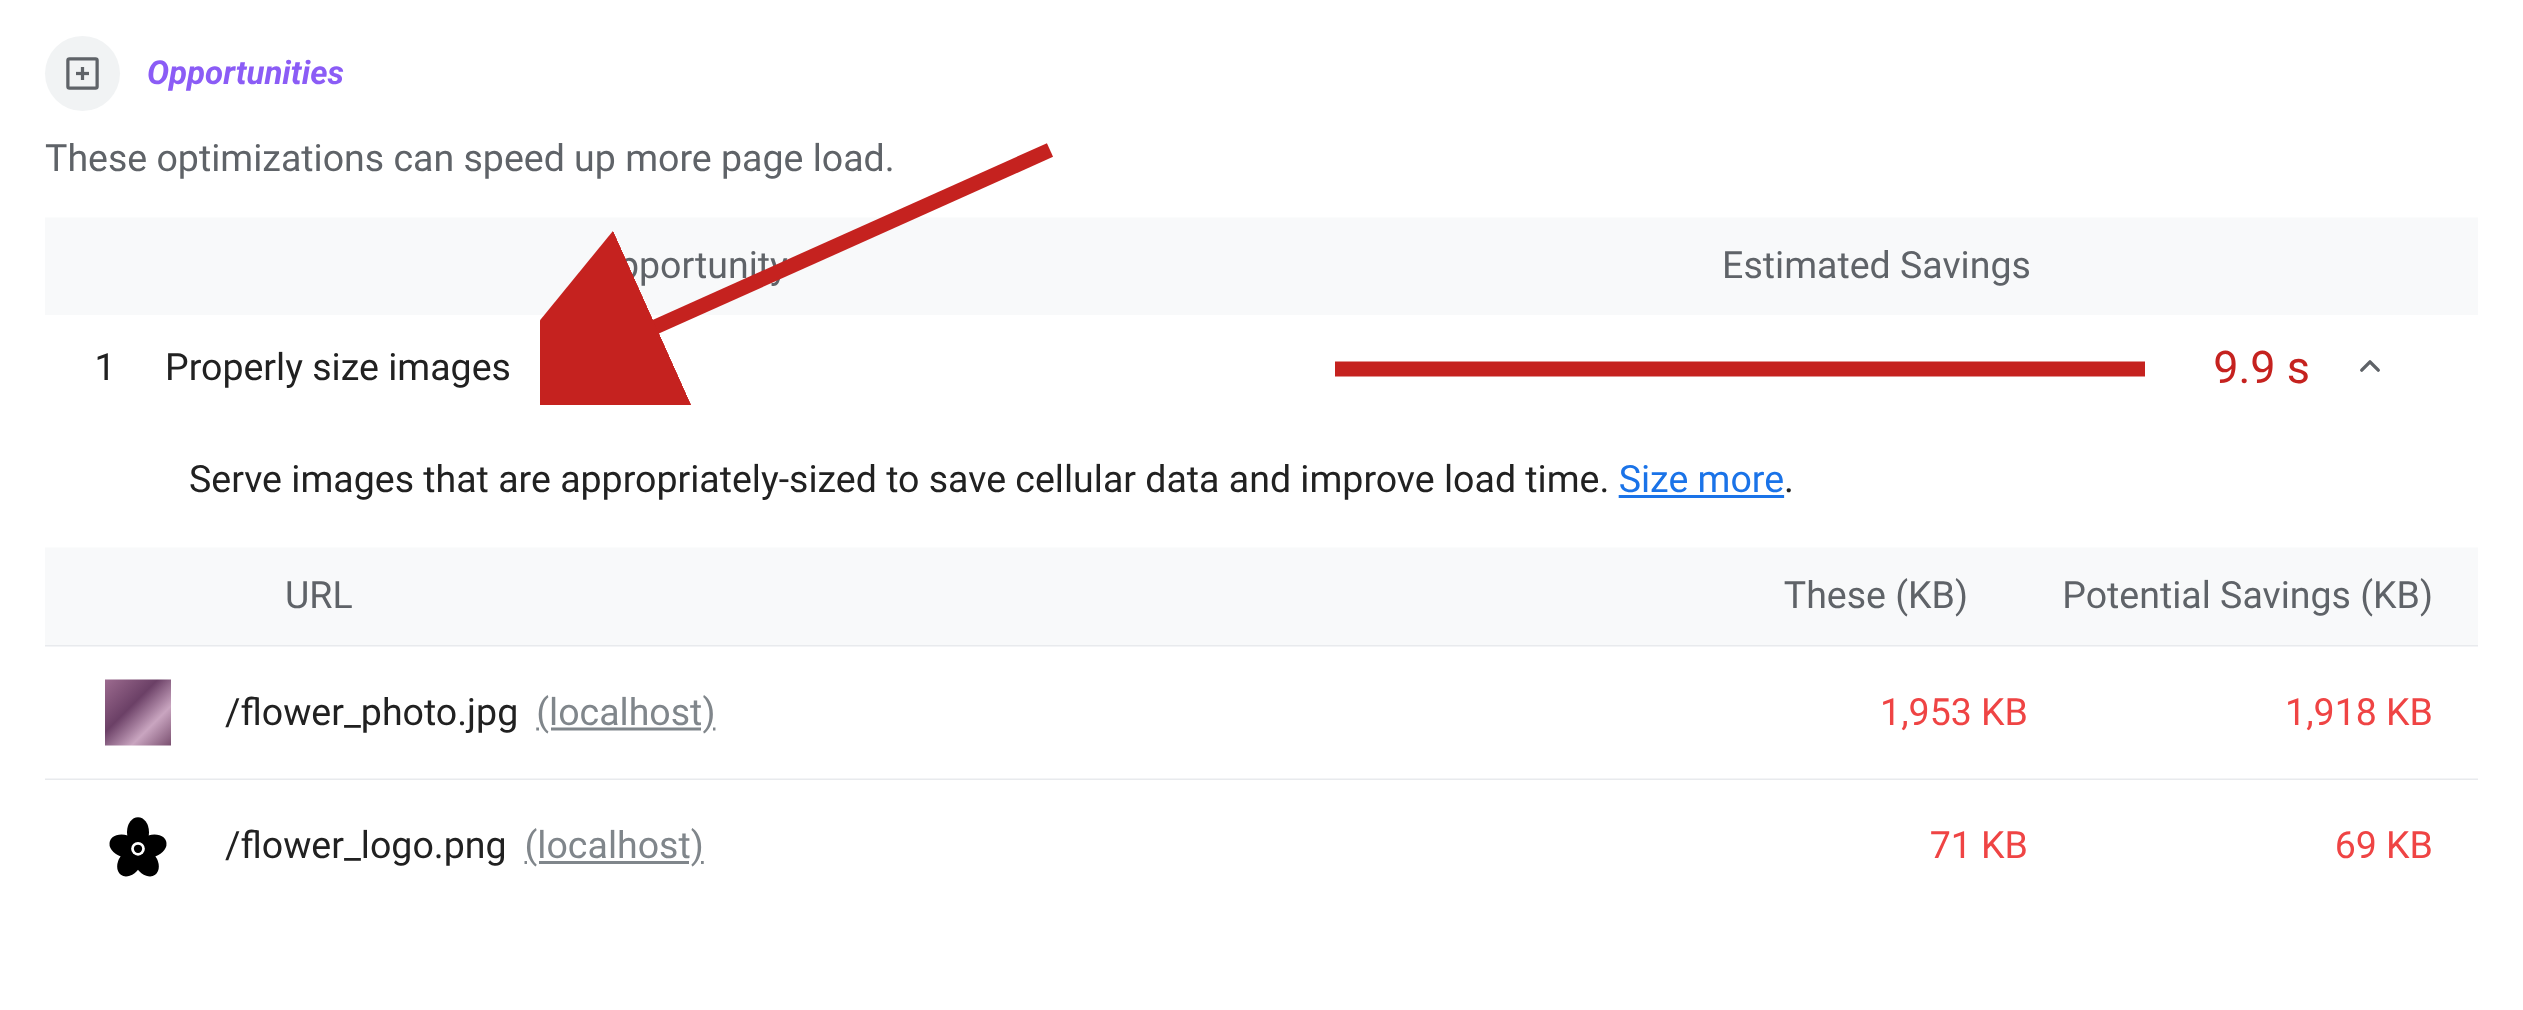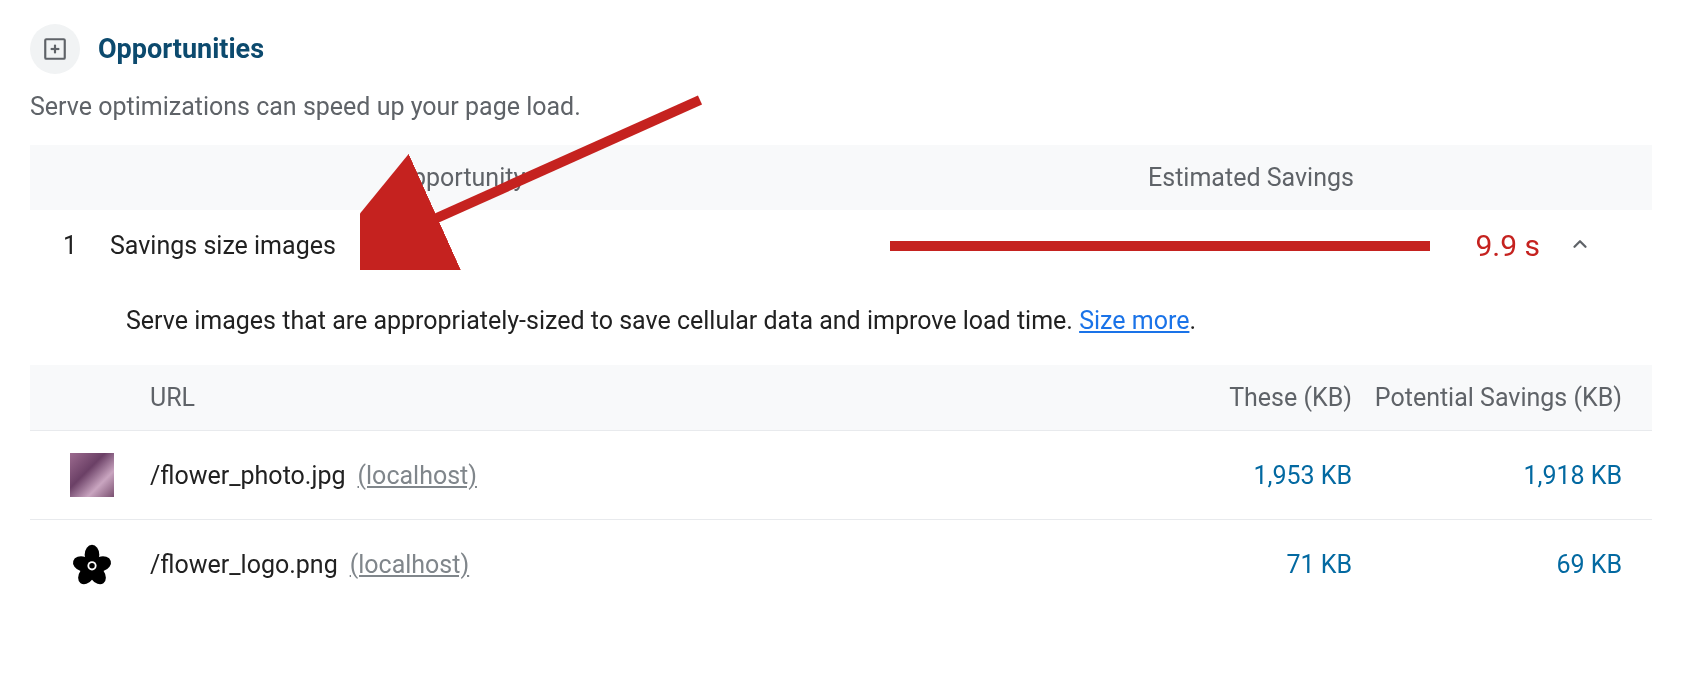--- a/index.html
+++ b/index.html
@@ -26,23 +26,24 @@
     width: 50px;
     height: 50px;
     border-radius: 50%;
     background: #f1f3f4;
     display: flex;
     align-items: center;
     justify-content: center;
     color: #5f6368;
   }
   .section-title {
-    font-size: 27px;
+    font-size: 22px;
     font-weight: 700;
-    color: #0c4a6e;
+    color: #8b5cf6;
+    font-style: italic;
   }
   .section-subtitle {
     font-size: 25px;
     color: #5f6368;
     margin: 8px 0 24px 0;
   }
   .table-header {
     display: flex;
     background: #f8f9fa;
     padding: 18px 0;
@@ -111,20 +112,21 @@
     text-decoration: underline;
   }
   .details-table {
     margin-left: 0;
   }
   .details-header {
     display: flex;
     background: #f8f9fa;
     padding: 18px 0;
     align-items: flex-end;
+    gap: 40px;
   }
   .details-header .th {
     font-size: 25px;
     color: #5f6368;
   }
   .col-thumb { flex: 0 0 120px; }
   .col-url { flex: 1; }
   .col-size { flex: 0 0 220px; text-align: right; padding-right: 20px; }
   .col-savings { flex: 0 0 280px; text-align: right; padding-right: 30px; }
   .details-row {
@@ -142,21 +144,21 @@
     display: flex;
     align-items: center;
     justify-content: center;
   }
   .thumb.photo {
     background: linear-gradient(135deg, #9c6b8f 0%, #6b4066 40%, #c9a5c0 70%, #7a5070 100%);
   }
   .url-path { color: #212121; }
   .url-host { color: #80868b; margin-left: 12px; text-decoration: underline; }
   .col-size-val, .col-savings-val {
-    color: #0369a1;
+    color: #ef4444;
     text-align: right;
   }
   .arrow-overlay {
     position: absolute;
     left: 360px;
     top: 80px;
     pointer-events: none;
   }
 </style>
 </head>
@@ -168,30 +170,30 @@
     <div class="icon-circle">
       <svg width="26" height="26" viewBox="0 0 24 24" fill="none" stroke="#5f6368" stroke-width="2">
         <rect x="3" y="3" width="18" height="18" rx="1"></rect>
         <line x1="12" y1="8" x2="12" y2="16"></line>
         <line x1="8" y1="12" x2="16" y2="12"></line>
       </svg>
     </div>
     <div class="section-title">Opportunities</div>
   </div>
 
-  <div class="section-subtitle">Serve optimizations can speed up your page load.</div>
+  <div class="section-subtitle">These optimizations can speed up more page load.</div>
 
   <div class="table-header">
     <div class="col-left"><span class="th-text">Opportunity</span></div>
     <div class="col-right"><span class="th-text">Estimated Savings</span></div>
   </div>
 
   <div class="opportunity-row">
     <div class="opp-num">1</div>
-    <div class="opp-title">Savings size images</div>
+    <div class="opp-title">Properly size images</div>
     <div class="opp-bar-wrap">
       <div class="opp-bar"></div>
     </div>
     <div class="opp-time">9.9 s</div>
     <div class="opp-chevron">
       <svg width="22" height="22" viewBox="0 0 24 24" fill="none" stroke="#5f6368" stroke-width="2.5" stroke-linecap="round" stroke-linejoin="round">
         <polyline points="18 15 12 9 6 15"></polyline>
       </svg>
     </div>
   </div>

